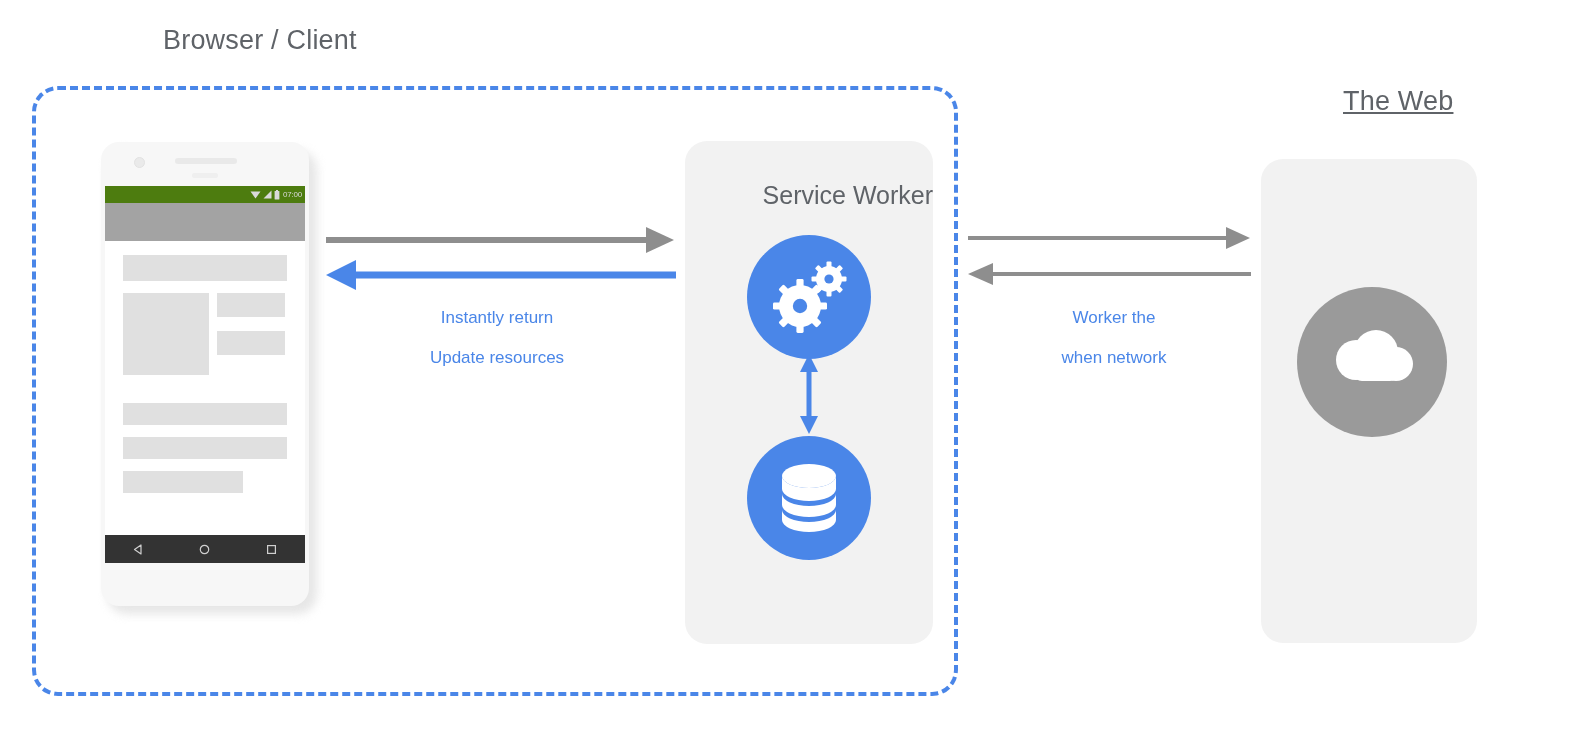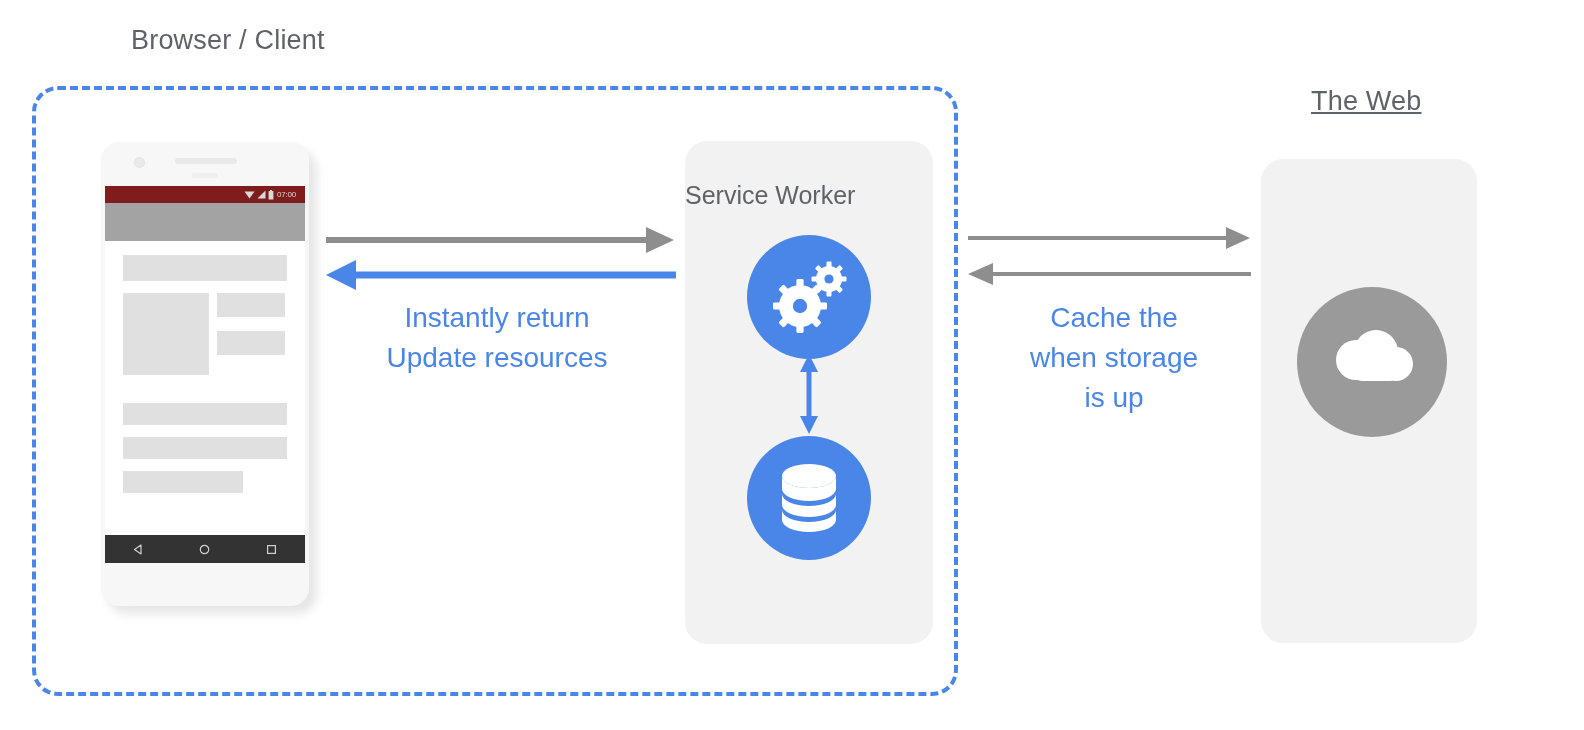--- a/index.html
+++ b/index.html
@@ -17,20 +17,21 @@
   }
 
   
   .section-label {
     position: absolute;
     color: #5f6368;
     font-size: 27px;
     font-weight: 400;
     white-space: nowrap;
     letter-spacing: 0.2px;
+    margin-left: 32px;
   }
   #label-browser { left: 131px; top: 25px; }
   #label-web     { left: 1311px; top: 86px; text-decoration: underline; }
 
   
   #client-boundary {
     position: absolute;
     left: 32px; top: 86px;
     width: 926px; height: 610px;
     border: 4px dashed #4a86e8;
@@ -85,24 +86,24 @@
   #phone-screen {
     position: absolute;
     left: 4px; top: 44px;
     width: 200px; height: 377px;
     background: #ffffff;
     overflow: hidden;
   }
   #status-bar {
     position: relative;
     width: 100%; height: 17px;
-    background: #7f1d1d;
+    background: #4d7c0f;
     display: flex; align-items: center;
     justify-content: flex-end;
-    padding-right: 9px;
+    padding-right: 3px;
     gap: 2px;
   }
   .sb-icon { display: block; }
   #status-time {
     color: #d9d9d9;
     font-size: 8px;
     line-height: 1;
     letter-spacing: -0.2px;
     margin-left: 1px;
     font-family: "Liberation Sans", sans-serif;
@@ -144,21 +145,21 @@
     position: absolute;
     background: #f2f2f2;
     border-radius: 22px;
   }
   #sw-card  { left: 685px; top: 141px; width: 248px; height: 503px; }
   #web-card { left: 1261px; top: 159px; width: 216px; height: 484px; }
 
   .card-title {
     position: absolute;
     width: 100%;
-    text-align: left;
+    text-align: right;
     color: #5f6368;
     font-size: 25px;
     white-space: nowrap;
   }
   #sw-title { top: 40px; }
   #cache-title { top: 423px; }
 
   
   .badge {
     position: absolute;
@@ -176,21 +177,21 @@
   #arrow-phone-to-sw   { left: 326px; top: 228px; }
   #arrow-sw-to-phone   { left: 326px; top: 262px; }
   #arrow-sw-to-web     { left: 968px; top: 228px; }
   #arrow-web-to-sw     { left: 968px; top: 264px; }
   #arrow-sw-cache      { left: 796px; top: 352px; }
 
   
   .annotation {
     position: absolute;
     color: #4a86e8;
-    font-size: 28px;
+    font-size: 17px;
     line-height: 40px;
     text-align: center;
     white-space: nowrap;
   }
   #anno-left  { left: 352px; top: 298px; width: 290px; }
   #anno-right { left: 1000px; top: 298px; width: 228px; }
 </style>
 </head>
 <body>
 
@@ -353,18 +354,17 @@
     <line x1="19" y1="10" x2="283" y2="10" stroke="#8e8e8e" stroke-width="4"></line>
     <path d="M0 10 L25 21 L25 -1 Z" fill="#8e8e8e"></path>
   </svg>
 
   <div class="annotation" id="anno-left">
     <div>Instantly return</div>
     <div>Update resources</div>
   </div>
 
   <div class="annotation" id="anno-right">
-    <div>Cache the</div>
-    <div>when storage</div>
-    <div>is up</div>
+    <div>Worker the</div>
+    <div>when network</div>
   </div>
 
 </div>
 
 </body></html>

